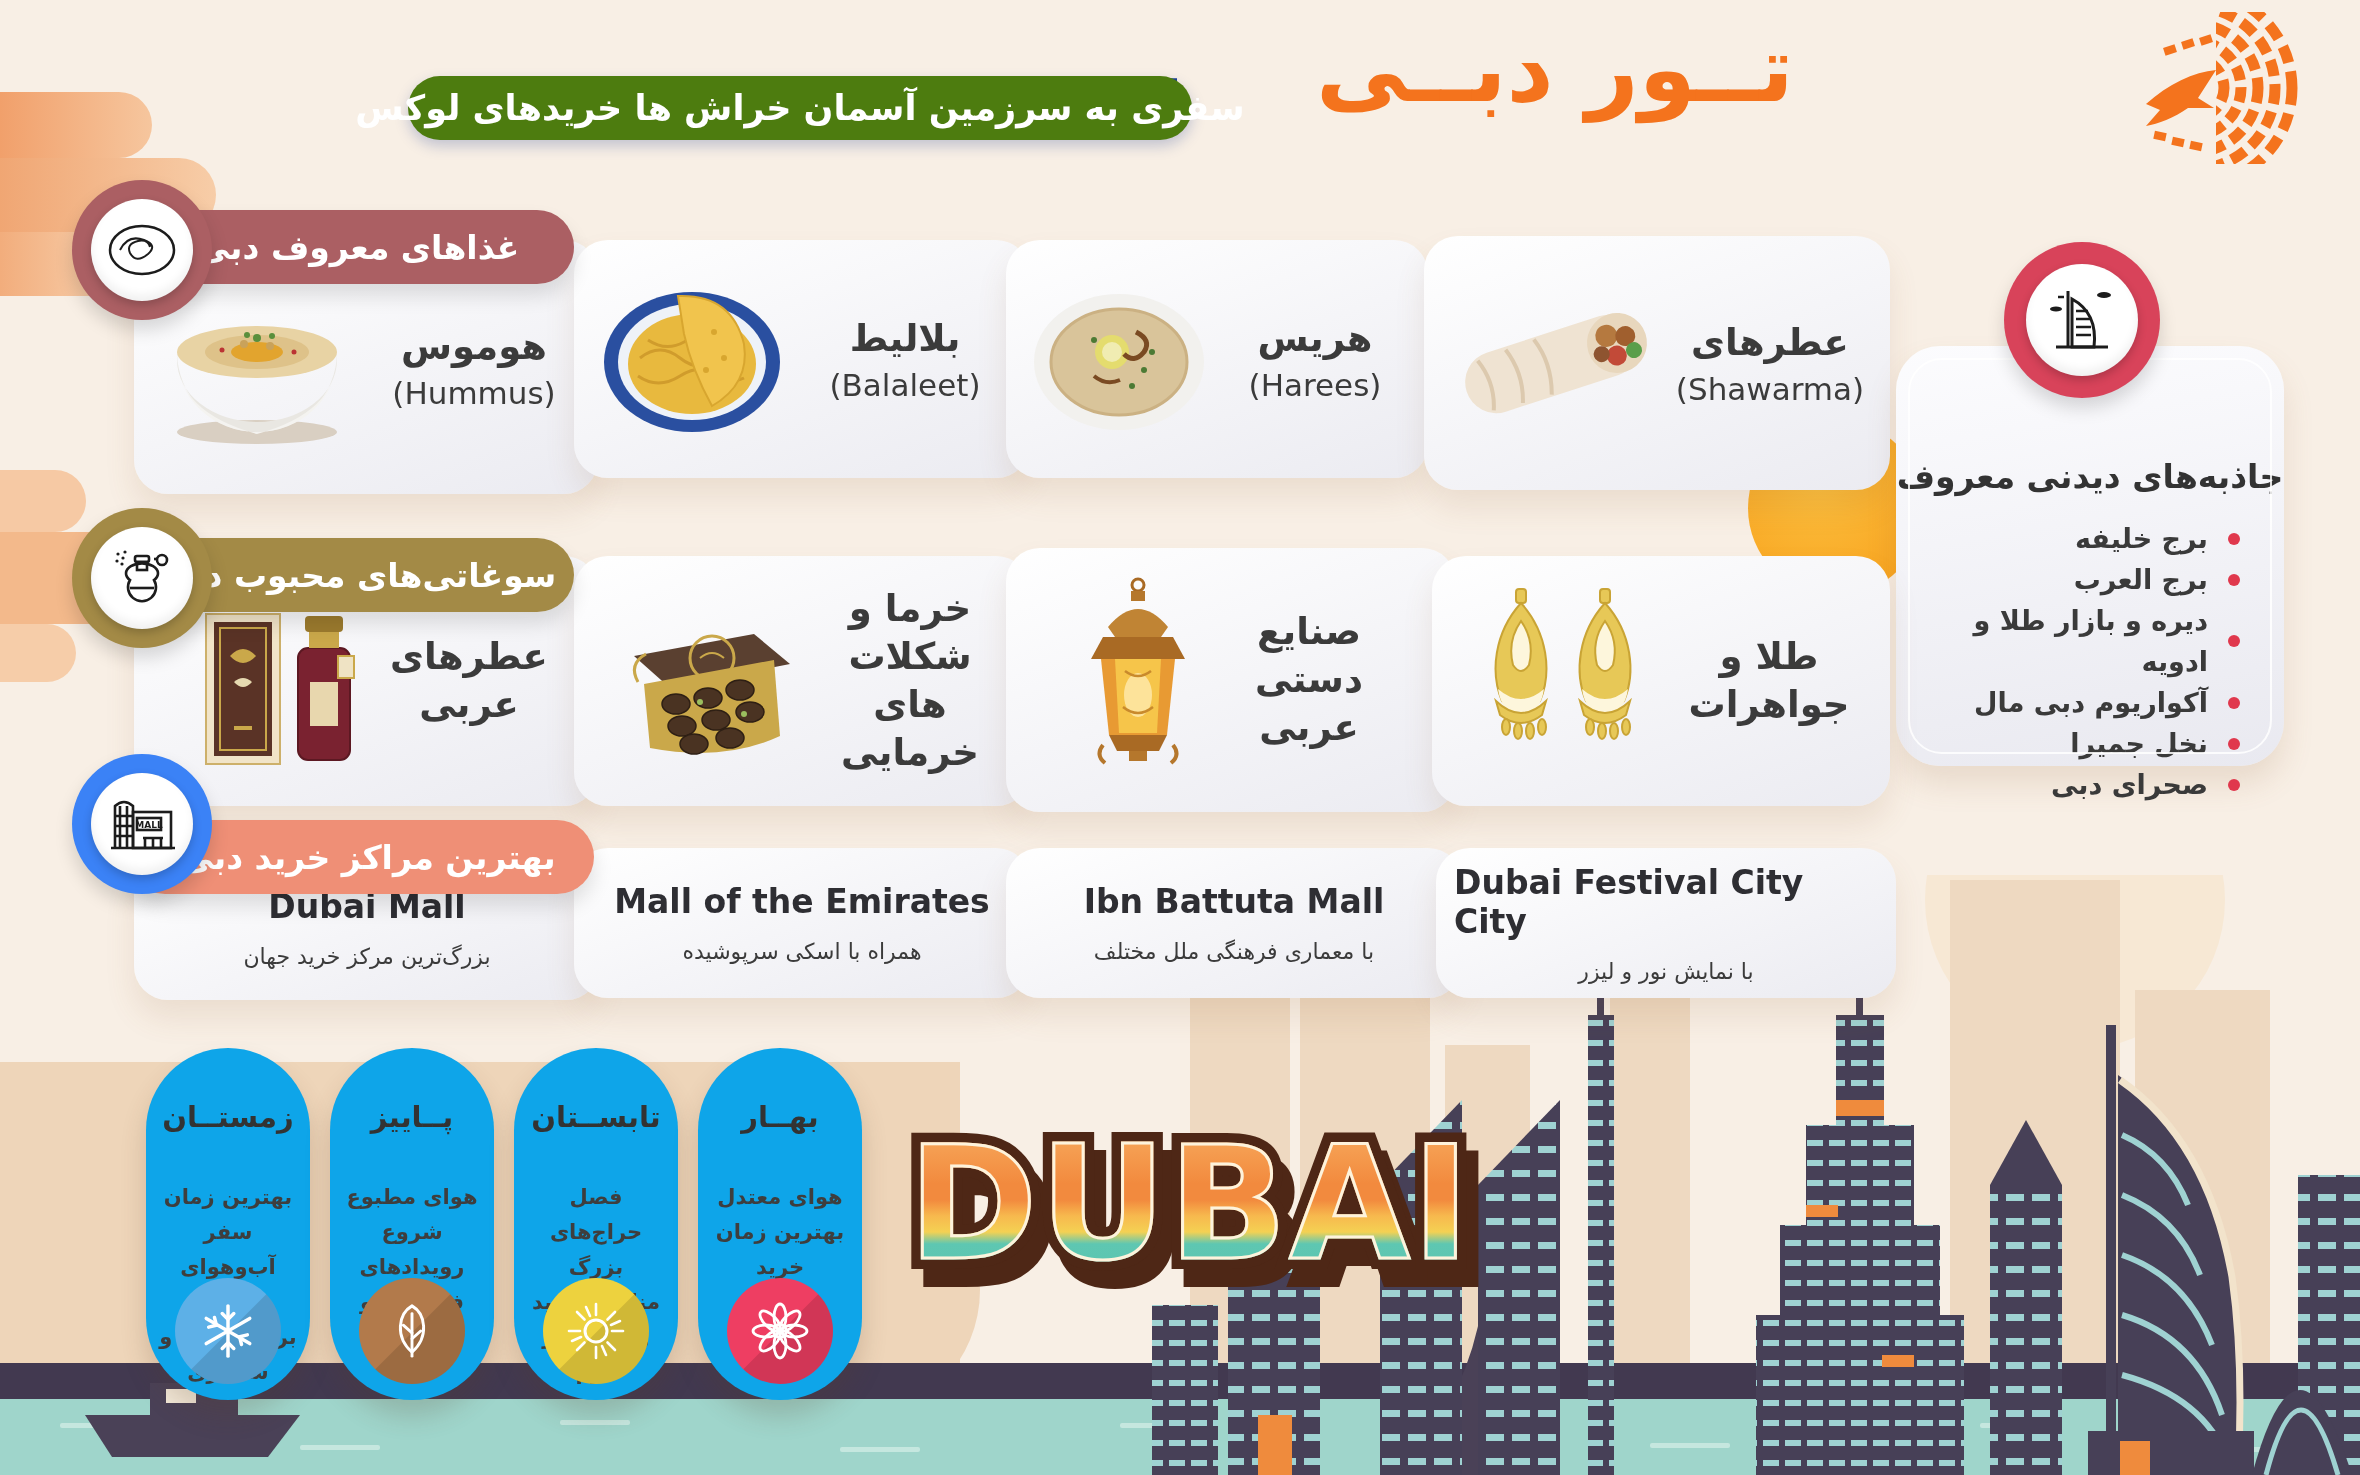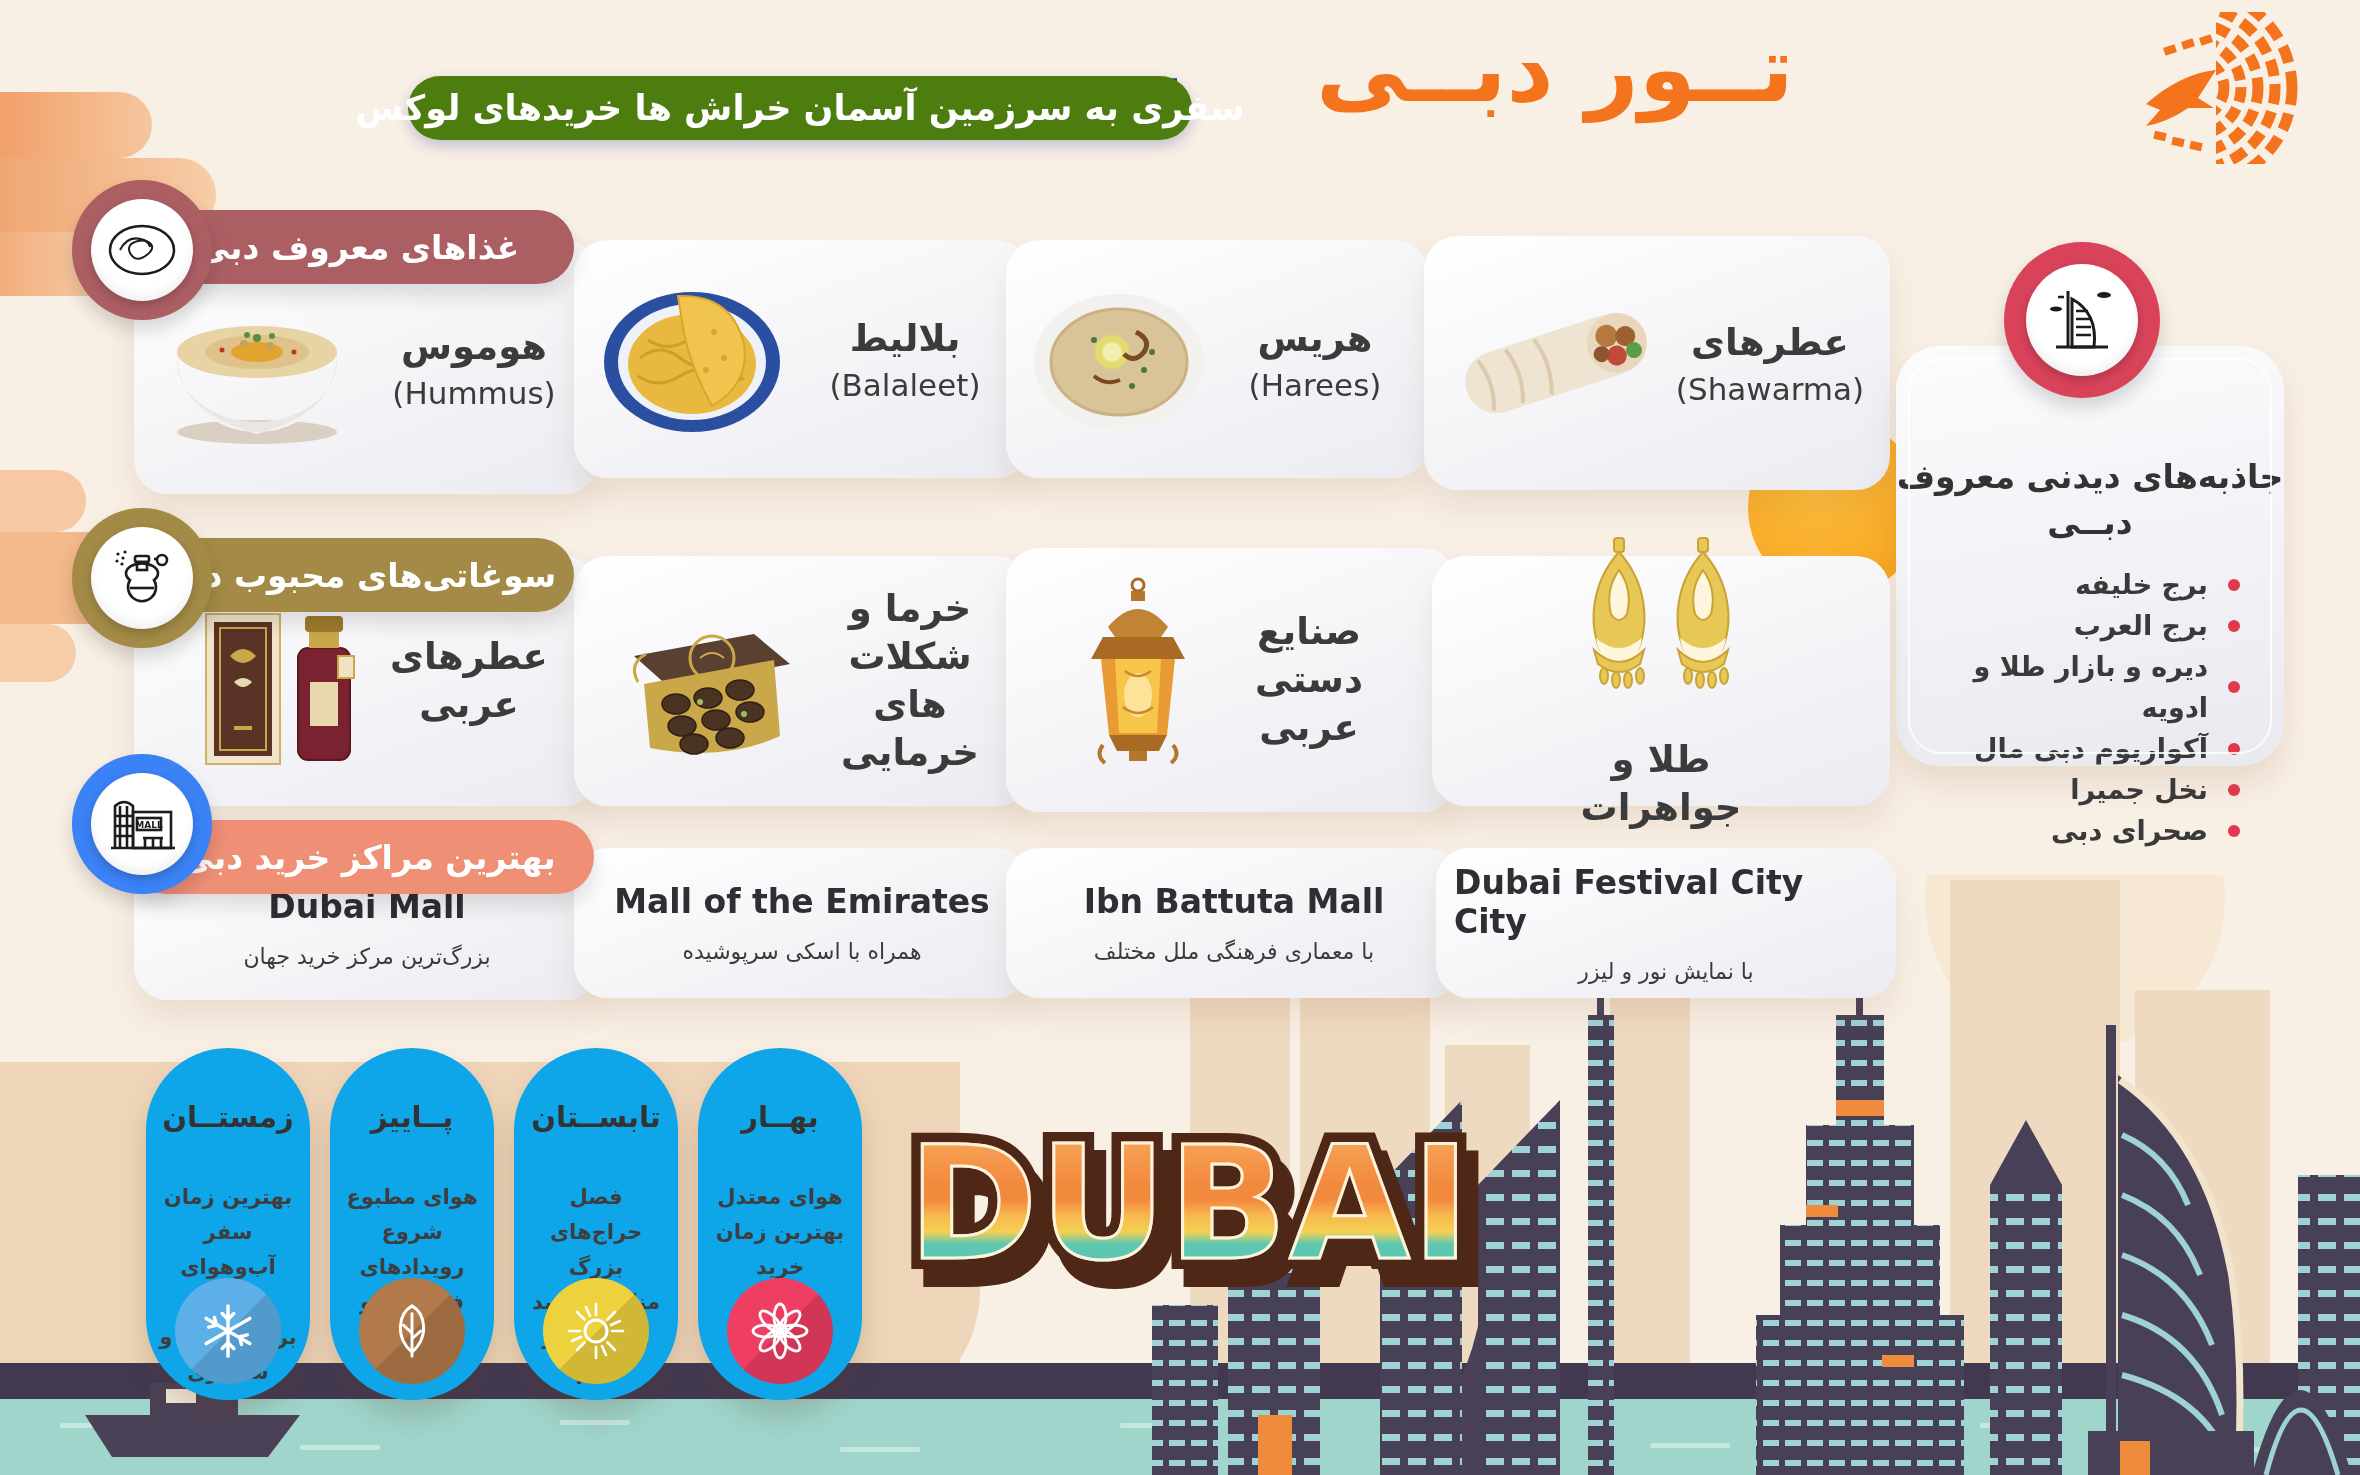--- a/index.html
+++ b/index.html
@@ -324,21 +324,20 @@
     </div>
     <div class="txt">
       <div class="fa-name">عطرهای</div>
       <div class="en-name">(Shawarma)</div>
     </div>
   </div>
 
   <div class="abs attractions">
     <div class="attr-title">
       <div>جاذبه‌های دیدنی معروف</div>
-      <div>دبــی</div>
     </div>
     <ul class="attr-list">
       <li>
           <span class="attr-dot"></span>
           <span>برج خلیفه</span>
         </li>
       <li>
           <span class="attr-dot"></span>
           <span>برج العرب</span>
         </li>
@@ -465,21 +464,21 @@
         <path d="M46,160 L104,160 L96,176 L54,176 Z" fill="#a96a24"></path>
         <rect x="66" y="176" width="18" height="10" fill="#b5772c"></rect>
         <path d="M40,170 q-8,10 2,18 M110,170 q8,10 -2,18" stroke="#b5772c" stroke-width="4" fill="none"></path>
       </svg>
     </div>
     <div class="txt" style="max-width:180px;">
       <div class="fa-name">صنایع دستی عربی</div>
     </div>
   </div>
 
-  <div class="card" style="left:1432px;top:556px;width:422px;height:234px;flex-direction:column;">
+  <div class="card" style="left:1432px;top:556px;width:422px;height:234px;">
     <div class="img">
       <svg width="210" height="200" viewBox="0 0 210 200">
         <g fill="#e7c857" stroke="#c9a435" stroke-width="2">
           <g>
             <rect x="58" y="8" width="10" height="14" rx="3"></rect>
             <path d="M63,22 C36,52 32,92 44,120 Q63,140 82,120 C94,92 90,52 63,22 Z"></path>
             <path d="M63,40 q-14,20 -8,44 q8,12 16,0 q6,-24 -8,-44 Z" fill="#fdf6dc"></path>
             <path d="M40,108 q23,20 46,0 q-4,26 -23,26 q-19,0 -23,-26 Z" fill="#fdf6dc" stroke="none"></path>
             <path d="M38,120 q25,24 50,0 l-4,14 q-21,16 -42,0 Z"></path>
             <ellipse cx="48" cy="146" rx="4" ry="8"></ellipse>

